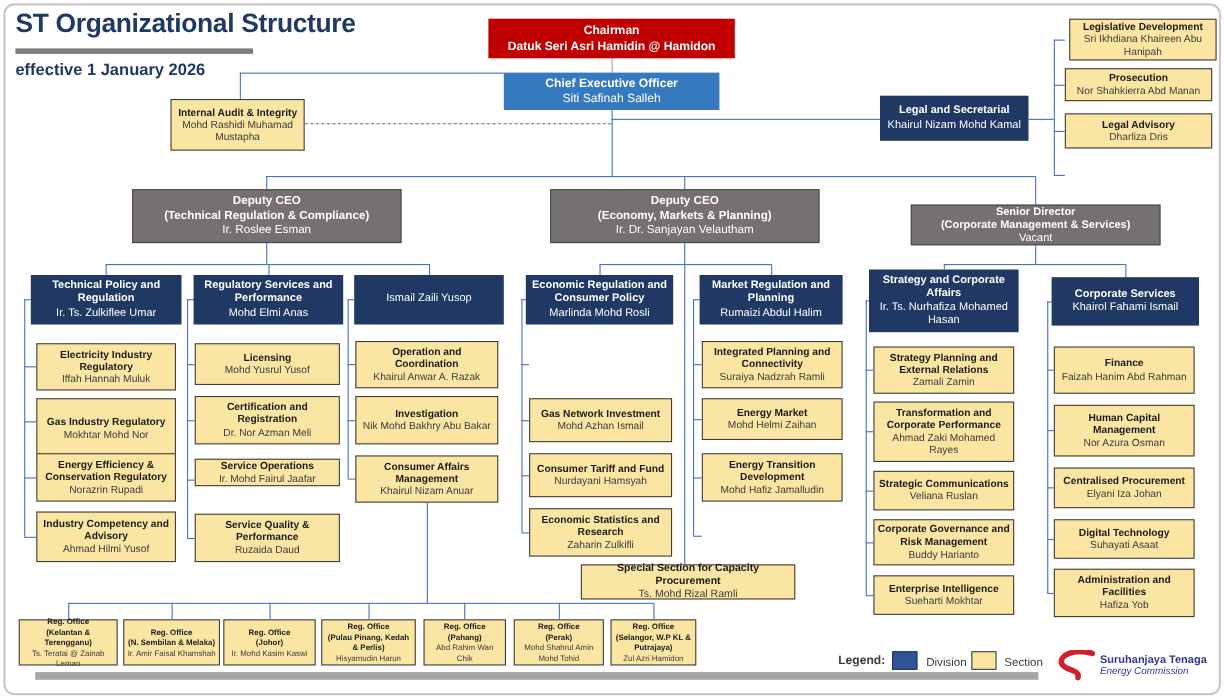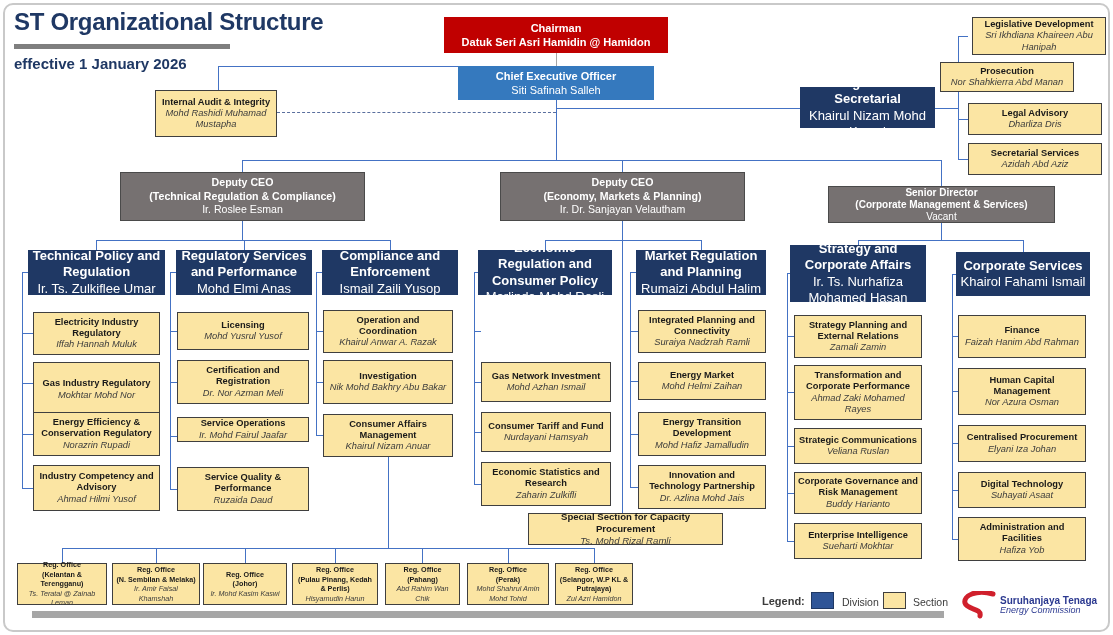--- a/index.html
+++ b/index.html
@@ -8,23 +8,23 @@
   .page-title{position:absolute;left:14px;top:8px;font-size:24px;font-weight:700;color:#1F3864;letter-spacing:-0.3px;}
   .title-rule{position:absolute;left:14px;top:44px;width:216px;height:5px;background:#7f7f7f;}
   .subtitle{position:absolute;left:14px;top:55px;font-size:15px;font-weight:700;color:#1F3864;}
   .box{position:absolute;display:flex;flex-direction:column;align-items:center;justify-content:center;text-align:center;box-sizing:border-box;padding:1px 3px;}
   .bt{font-weight:700;}
   .bn{font-weight:400;}
   .red{background:#C00000;color:#fff;font-size:11px;line-height:1.3;}
   .red .bn{font-weight:700;text-align:center;}
   .blue{background:#3579BE;color:#fff;font-size:11px;line-height:1.3;}
   .grayx{background:#767171;color:#fff;border:1.5px solid #4a4a4a;font-size:10.6px;line-height:1.32;}
-  .navy{background:#1F3864;color:#fff;font-size:13px;line-height:1.25;}
+  .navy{background:#1F3864;color:#fff;font-size:10px;line-height:1.25;}
   .cream{background:#FBE5A3;color:#1a1a1a;border:1.5px solid #3f3f3f;font-size:9.3px;line-height:1.22;}
-  .cream .bn{color:#3c3c3c;font-style:italic;}
+  .cream .bn{color:#3c3c3c;}
   .regional{font-size:7.2px;line-height:1.32;border-width:1px;}
   .special{font-size:9.6px;}
   .lh,.lv,.ldash{position:absolute;}
   .lh{height:1px;background:#4472C4;}
   .lv{width:1px;background:#4472C4;}
   .lgray{background:#a6a6a6;}
   .ldash{height:0;border-top:1.5px dashed #5a6f9e;}
   .bottom-bar{position:absolute;left:32px;top:611px;width:912px;height:7px;background:#a6a6a6;}
   .legend-label{position:absolute;left:762px;top:595px;font-size:11px;font-weight:700;color:#3b3b3b;}
   .swatch{position:absolute;width:23px;height:17px;top:592px;box-sizing:border-box;}
@@ -147,31 +147,27 @@
   </div>
   <div class="box navy" style="left:800px;top:87px;width:135px;height:41px">
     <div class="bt">Legal and Secretarial</div>
     <div class="bn">Khairul Nizam Mohd Kamal</div>
   </div>
 
   <div class="box cream" style="left:972px;top:17px;width:134px;height:38px">
     <div class="bt">Legislative Development</div>
     <div class="bn">Sri Ikhdiana Khaireen Abu Hanipah</div>
   </div>
-  <div class="box cream" style="left:940px;top:62px;width:134px;height:30px">
+  <div class="box cream" style="left:968px;top:62px;width:134px;height:30px">
     <div class="bt">Prosecution</div>
     <div class="bn">Nor Shahkierra Abd Manan</div>
   </div>
   <div class="box cream" style="left:968px;top:103px;width:134px;height:32px">
     <div class="bt">Legal Advisory</div>
     <div class="bn">Dharliza Dris</div>
-  </div>
-  <div class="box cream" style="left:968px;top:143px;width:134px;height:32px">
-    <div class="bt">Secretarial Services</div>
-    <div class="bn">Azidah Abd Aziz</div>
   </div>
 
   <div class="box grayx" style="left:120px;top:172px;width:245px;height:49px">
     <div class="bt">Deputy CEO</div>
     <div class="bt">(Technical Regulation &amp; Compliance)</div>
     <div class="bn">Ir. Roslee Esman</div>
   </div>
   <div class="box grayx" style="left:500px;top:172px;width:245px;height:49px">
     <div class="bt">Deputy CEO</div>
     <div class="bt">(Economy, Markets &amp; Planning)</div>
@@ -185,21 +181,20 @@
 
   <div class="box navy" style="left:28px;top:250px;width:137px;height:45px">
     <div class="bt">Technical Policy and Regulation</div>
     <div class="bn">Ir. Ts. Zulkiflee Umar</div>
   </div>
   <div class="box navy" style="left:176px;top:250px;width:136px;height:45px">
     <div class="bt">Regulatory Services and Performance</div>
     <div class="bn">Mohd Elmi Anas</div>
   </div>
   <div class="box navy" style="left:322px;top:250px;width:136px;height:45px">
-    <div class="bt">Compliance and Enforcement</div>
     <div class="bn">Ismail Zaili Yusop</div>
   </div>
   <div class="box navy" style="left:478px;top:250px;width:134px;height:45px">
     <div class="bt">Economic Regulation and Consumer Policy</div>
     <div class="bn">Marlinda Mohd Rosli</div>
   </div>
   <div class="box navy" style="left:636px;top:250px;width:130px;height:45px">
     <div class="bt">Market Regulation and Planning</div>
     <div class="bn">Rumaizi Abdul Halim</div>
   </div>
@@ -276,24 +271,20 @@
     <div class="bt">Integrated Planning and Connectivity</div>
     <div class="bn">Suraiya Nadzrah Ramli</div>
   </div>
   <div class="box cream" style="left:638px;top:362px;width:128px;height:38px">
     <div class="bt">Energy Market</div>
     <div class="bn">Mohd Helmi Zaihan</div>
   </div>
   <div class="box cream" style="left:638px;top:412px;width:128px;height:44px">
     <div class="bt">Energy Transition Development</div>
     <div class="bn">Mohd Hafiz Jamalludin</div>
-  </div>
-  <div class="box cream" style="left:638px;top:465px;width:128px;height:44px">
-    <div class="bt">Innovation and Technology Partnership</div>
-    <div class="bn">Dr. Azlina Mohd Jais</div>
   </div>
 
   <div class="box cream" style="left:794px;top:315px;width:128px;height:43px">
     <div class="bt">Strategy Planning and External Relations</div>
     <div class="bn">Zamali Zamin</div>
   </div>
   <div class="box cream" style="left:794px;top:365px;width:128px;height:55px">
     <div class="bt">Transformation and Corporate Performance</div>
     <div class="bn">Ahmad Zaki Mohamed Rayes</div>
   </div>

